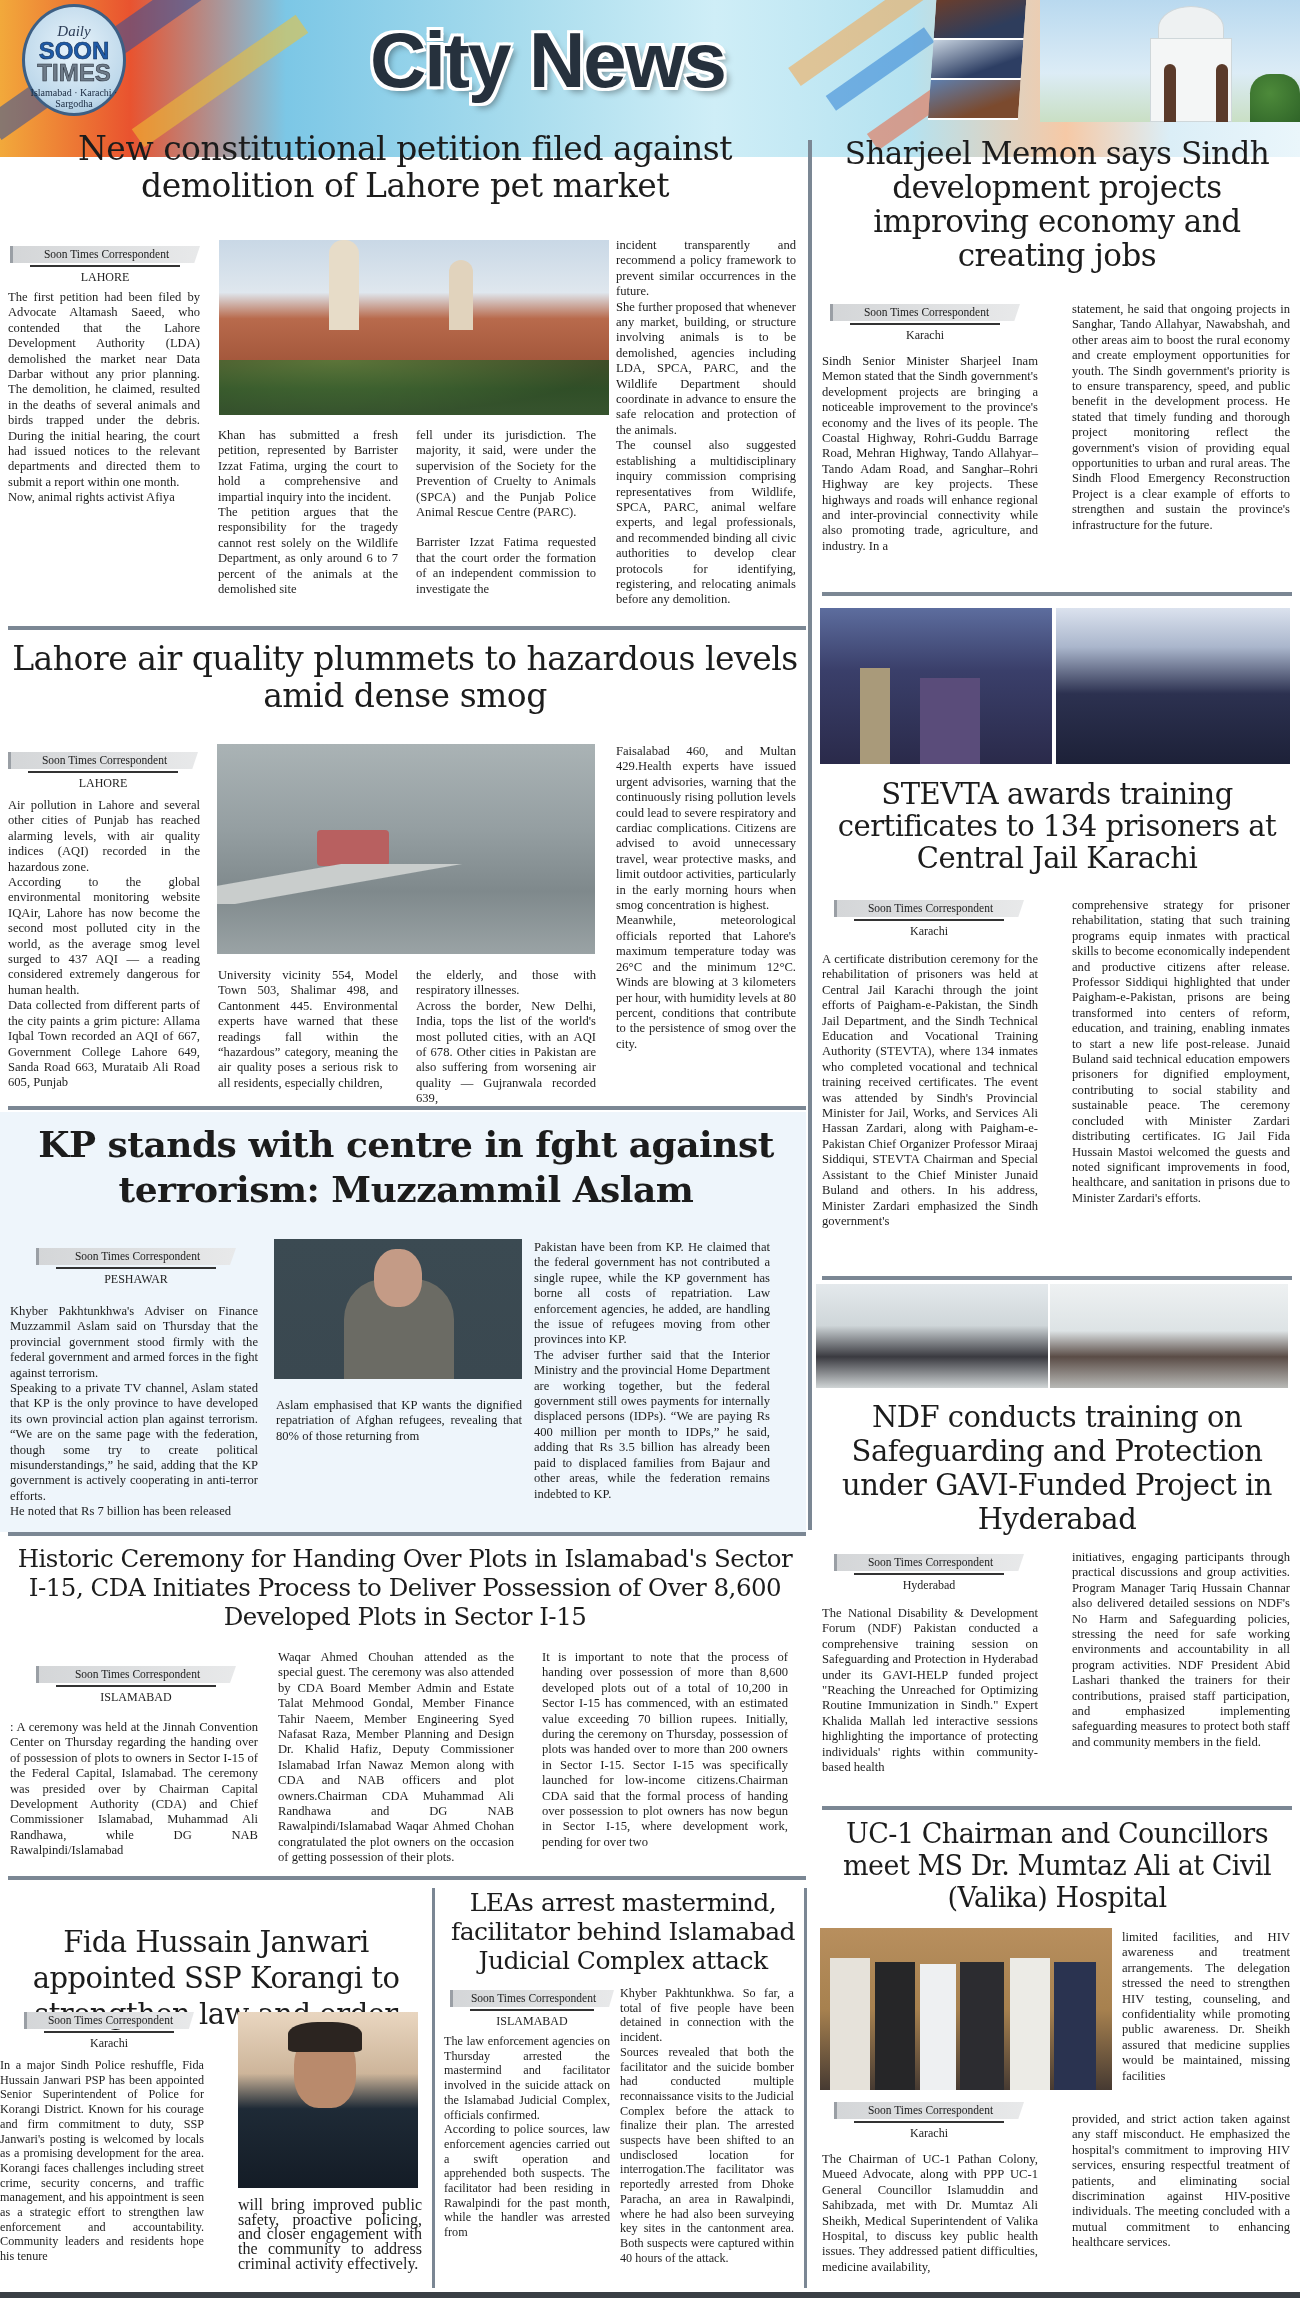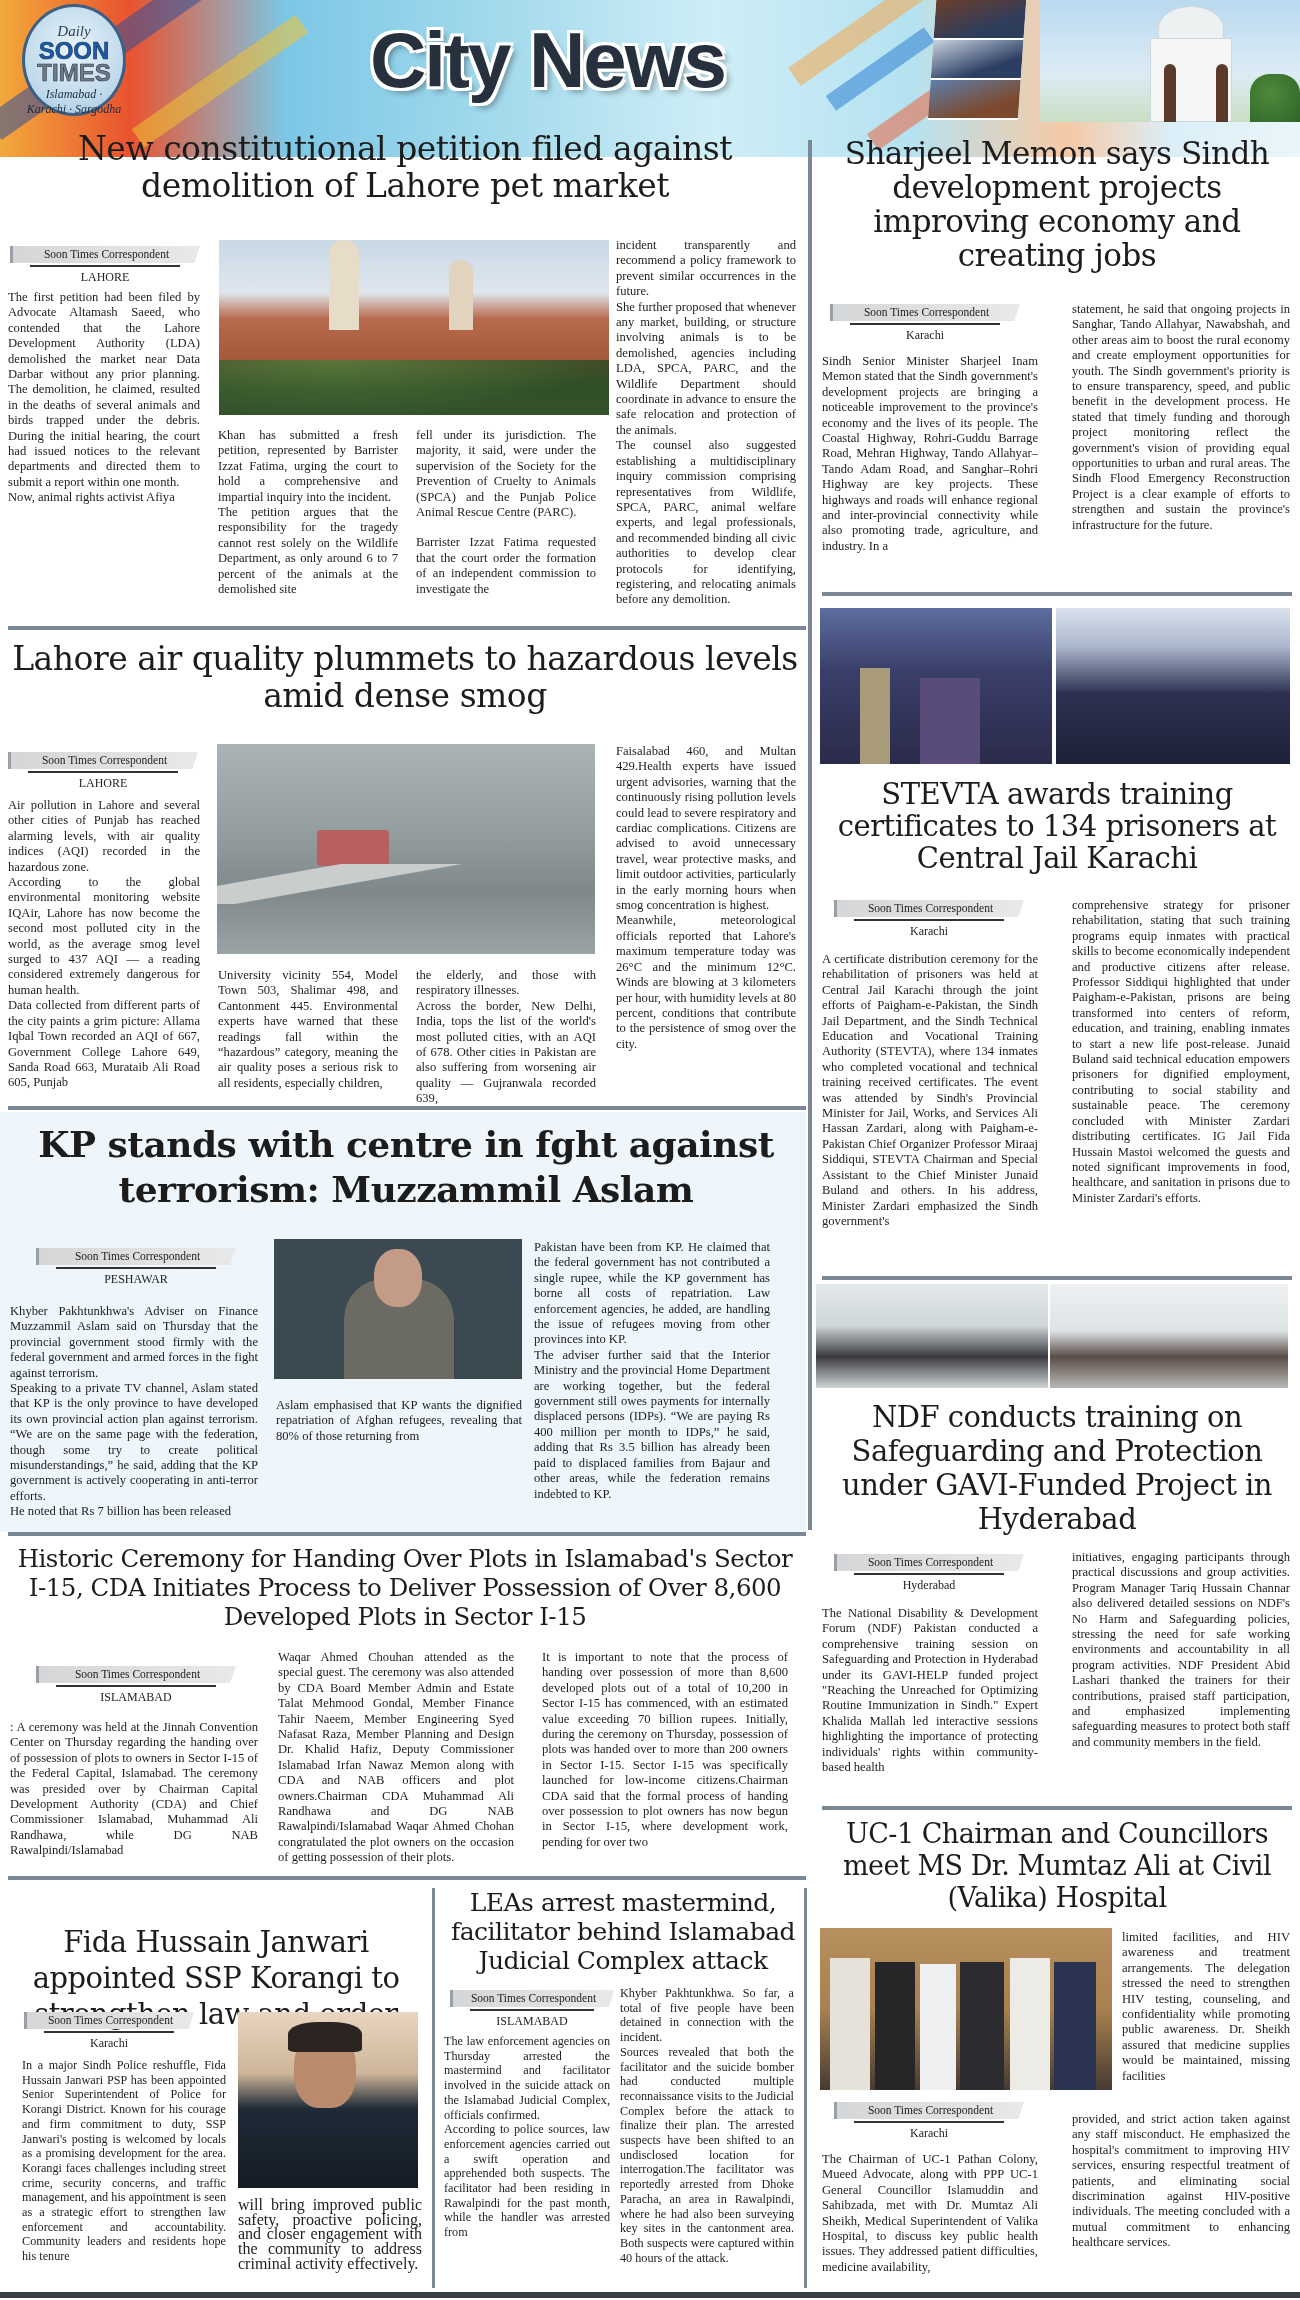--- a/index.html
+++ b/index.html
@@ -9,21 +9,21 @@
   
   .masthead { position: absolute; left: 0; top: 0; width: 1300px; height: 157px;
     background: linear-gradient(90deg, #f2a93b 0%, #e9532f 10%, #7cc7e6 22%, #a8dced 40%, #cfeef7 55%, #b5e2f0 70%, #f6c9a6 82%, #dbeef7 90%, #eaf6fb 100%); overflow: hidden; }
   .masthead .streak { position: absolute; transform: rotate(-35deg); opacity: .55; }
   .logo-badge { position: absolute; left: 22px; top: 4px; width: 104px; height: 112px; border-radius: 50%;
     background: radial-gradient(circle at 50% 40%, #e9f4fb 0%, #bcd7ea 70%, #8fb4cf 100%);
     border: 3px solid #3d5f84; text-align: center; }
   .logo-daily { font-family: "Liberation Serif", serif; font-style: italic; font-size: 15px; color: #2e3e58; margin-top: 16px; display: block; }
   .logo-soon { font-family: "Liberation Sans", sans-serif; font-weight: bold; font-size: 24px; color: #1f5aa6; line-height: 22px; -webkit-text-stroke: .6px #0e2d57; display: block; }
   .logo-times { font-family: "Liberation Sans", sans-serif; font-weight: bold; font-size: 24px; color: #6d7a88; line-height: 22px; -webkit-text-stroke: .6px #2b3440; display: block; }
-  .logo-tag { font-size: 12px; color: #1a2a40; display: block; margin-top: 3px; font-style: italic; }
+  .logo-tag { font-size: 10px; color: #1a2a40; display: block; margin-top: 3px; }
   .masthead-title { position: absolute; left: 370px; top: 14px; font-family: "Liberation Sans", sans-serif; font-weight: bold;
     font-size: 78px; letter-spacing: -2px; color: #26313d; line-height: 92px;
     text-shadow: 3px 3px 0 #ffffff, -3px -3px 0 #ffffff, 3px -3px 0 #ffffff, -3px 3px 0 #ffffff, 5px 5px 6px rgba(0,0,0,.35); }
   .masthead-photos { position: absolute; left: 932px; top: 0; width: 90px; height: 122px; transform: skewX(-4deg); overflow: hidden; }
   .masthead-photo { height: 40px; width: 90px; border-bottom: 2px solid #fff; }
   .masthead-monument { position: absolute; left: 1040px; top: 0; width: 260px; height: 122px;
     background: linear-gradient(180deg, #b9d9ef 0%, #dcecf6 60%, #c9dfc4 100%); }
   .mausoleum { position: absolute; left: 110px; top: 38px; width: 82px; height: 84px; background: #f4f6f6; border: 1px solid #cfd7da; }
   .mausoleum-dome { position: absolute; left: 118px; top: 6px; width: 66px; height: 44px; border-radius: 50% 50% 8px 8px; background: #eef1f2; border: 1px solid #cfd7da; }
   .mausoleum-arch { position: absolute; top: 64px; width: 12px; height: 58px; background: #5a3a2a; border-radius: 6px 6px 0 0; }
@@ -270,21 +270,21 @@
 </article>
 
 <div class="divider-v" style="left:432px;top:1888px;width:3px;height:400px;"></div>
 <article>
   <h1 class="headline" style="left:6px;top:1888px;width:420px;font-size:29px;line-height:36px;margin-top:36px;">Fida Hussain Janwari appointed SSP Korangi to strengthen law and order</h1>
   <div class="byline" style="left:24px;top:2012px;width:170px;">
     <div class="byline-box">Soon Times Correspondent</div>
     <div class="byline-rule"></div>
     <div class="byline-loc">Karachi</div>
   </div>
-  <div class="col" style="left:22px;top:2058px;width:204px;font-size:12.2px;line-height:14.7px;">
+  <div class="col" style="left:0;top:2058px;width:204px;font-size:12.2px;line-height:14.7px;">
     <p>In a major Sindh Police reshuffle, Fida Hussain Janwari PSP has been appointed Senior Superintendent of Police for Korangi District. Known for his courage and firm commitment to duty, SSP Janwari's posting is welcomed by locals as a promising development for the area. Korangi faces challenges including street crime, security concerns, and traffic management, and his appointment is seen as a strategic effort to strengthen law enforcement and accountability. Community leaders and residents hope his tenure</p>
   </div>
   <div class="photo" style="left:238px;top:2012px;width:180px;height:176px;background:linear-gradient(180deg,#e9d6c0 0%,#cdb59a 35%,#1e2a36 55%,#141c26 100%);">
     <div style="position:absolute;left:56px;top:18px;width:62px;height:78px;background:#b98a6c;border-radius:45% 45% 40% 40%;"></div>
     <div style="position:absolute;left:50px;top:10px;width:74px;height:30px;background:#2b2420;border-radius:40% 40% 10% 10%;"></div>
   </div>
   <div class="col" style="left:238px;top:2198px;width:184px;font-size:16px;line-height:14.7px;">
     <p>will bring improved public safety, proactive policing, and closer engagement with the community to address criminal activity effectively.</p>
   </div>
 </article>

